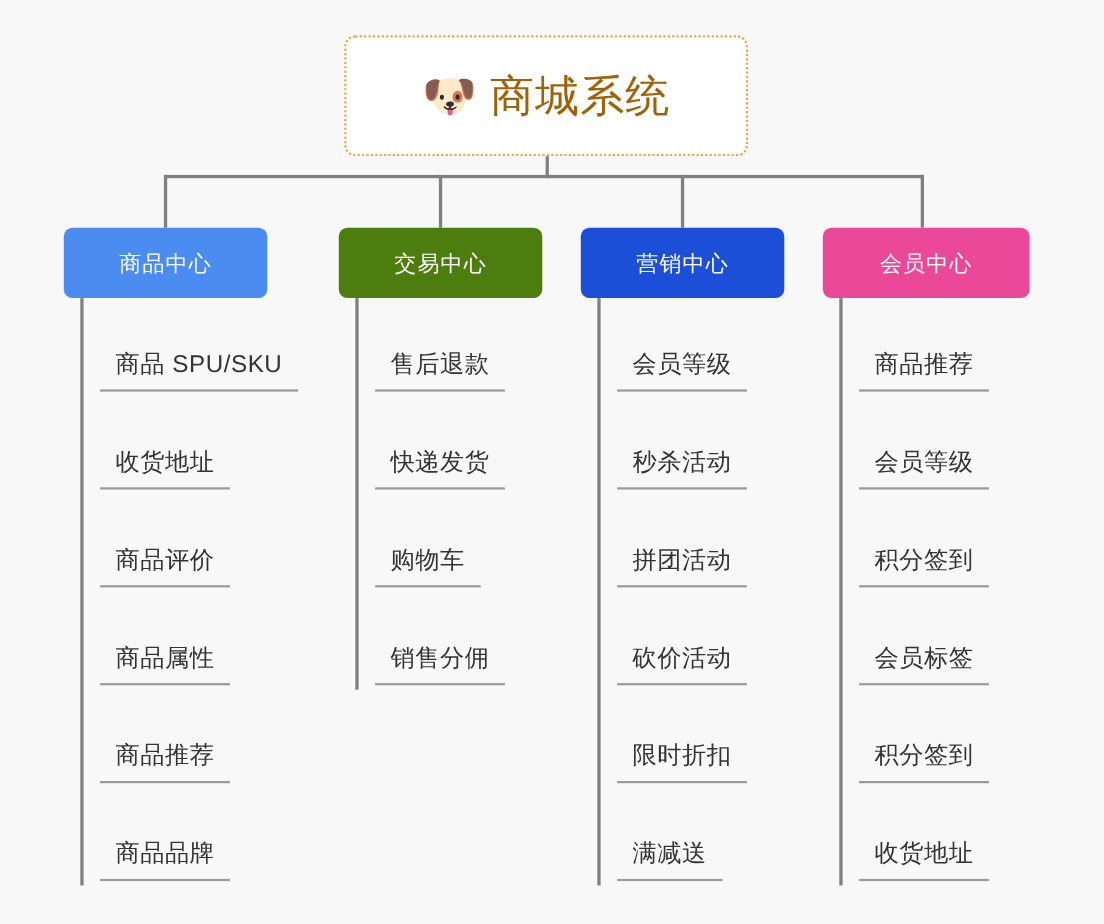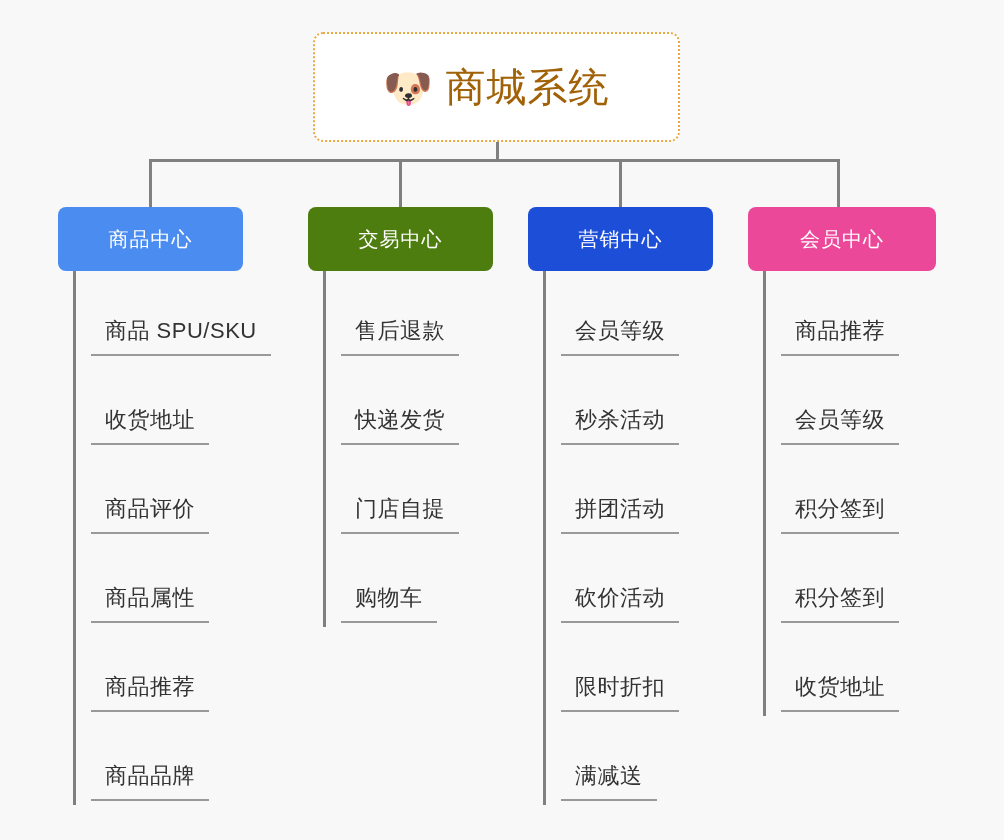--- a/index.html
+++ b/index.html
@@ -144,24 +144,24 @@
       <span>交易中心</span>
     </div>
     <div class="leaf-list">
       <div class="leaf-item">
           <span class="leaf-label">售后退款</span>
         </div>
       <div class="leaf-item">
           <span class="leaf-label">快递发货</span>
         </div>
       <div class="leaf-item">
-          <span class="leaf-label">门店自提</span>
-        </div>
-      <div class="leaf-item">
           <span class="leaf-label">购物车</span>
+        </div>
+      <div class="leaf-item">
+          <span class="leaf-label">销售分佣</span>
         </div>
     </div>
   </div>
 
   <div class="branch" style="left:528px; width:200px;">
     <div class="branch-header" style="width:185px; background:#1d4ed8;">
       <span>营销中心</span>
     </div>
     <div class="leaf-list">
       <div class="leaf-item">
@@ -193,20 +193,23 @@
       <div class="leaf-item">
           <span class="leaf-label">商品推荐</span>
         </div>
       <div class="leaf-item">
           <span class="leaf-label">会员等级</span>
         </div>
       <div class="leaf-item">
           <span class="leaf-label">积分签到</span>
         </div>
       <div class="leaf-item">
+          <span class="leaf-label">会员标签</span>
+        </div>
+      <div class="leaf-item">
           <span class="leaf-label">积分签到</span>
         </div>
       <div class="leaf-item">
           <span class="leaf-label">收货地址</span>
         </div>
     </div>
   </div>
 
 </div>
 

